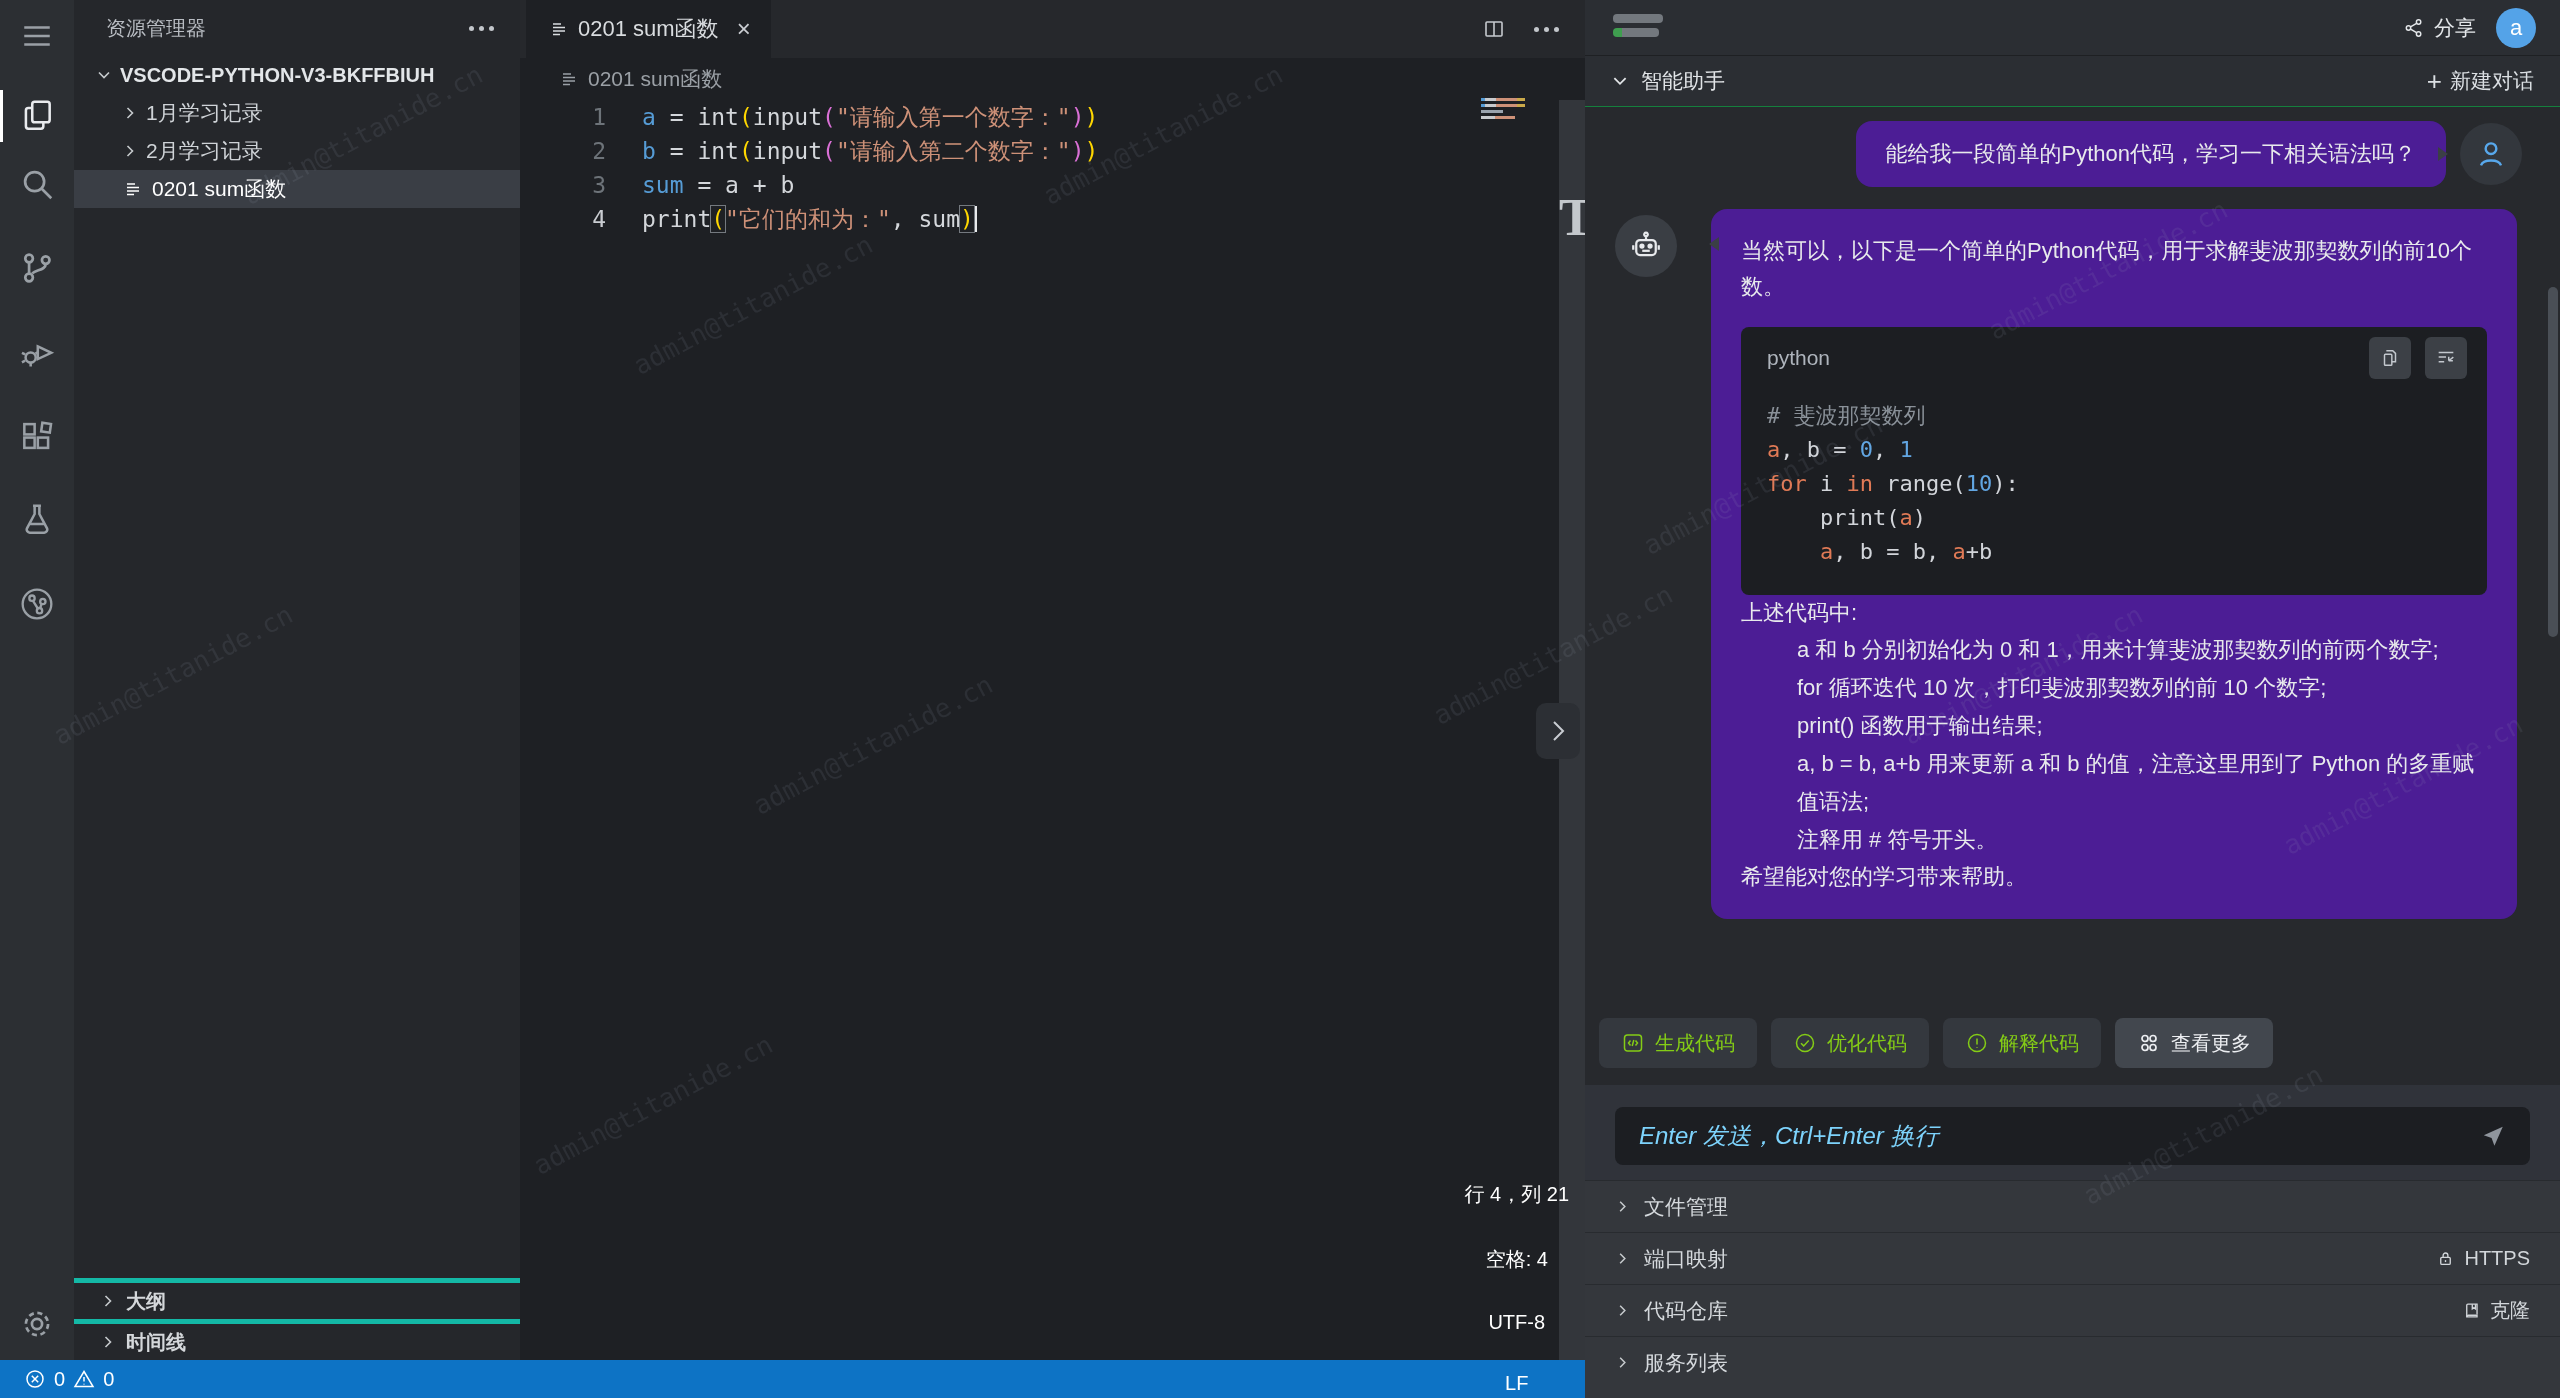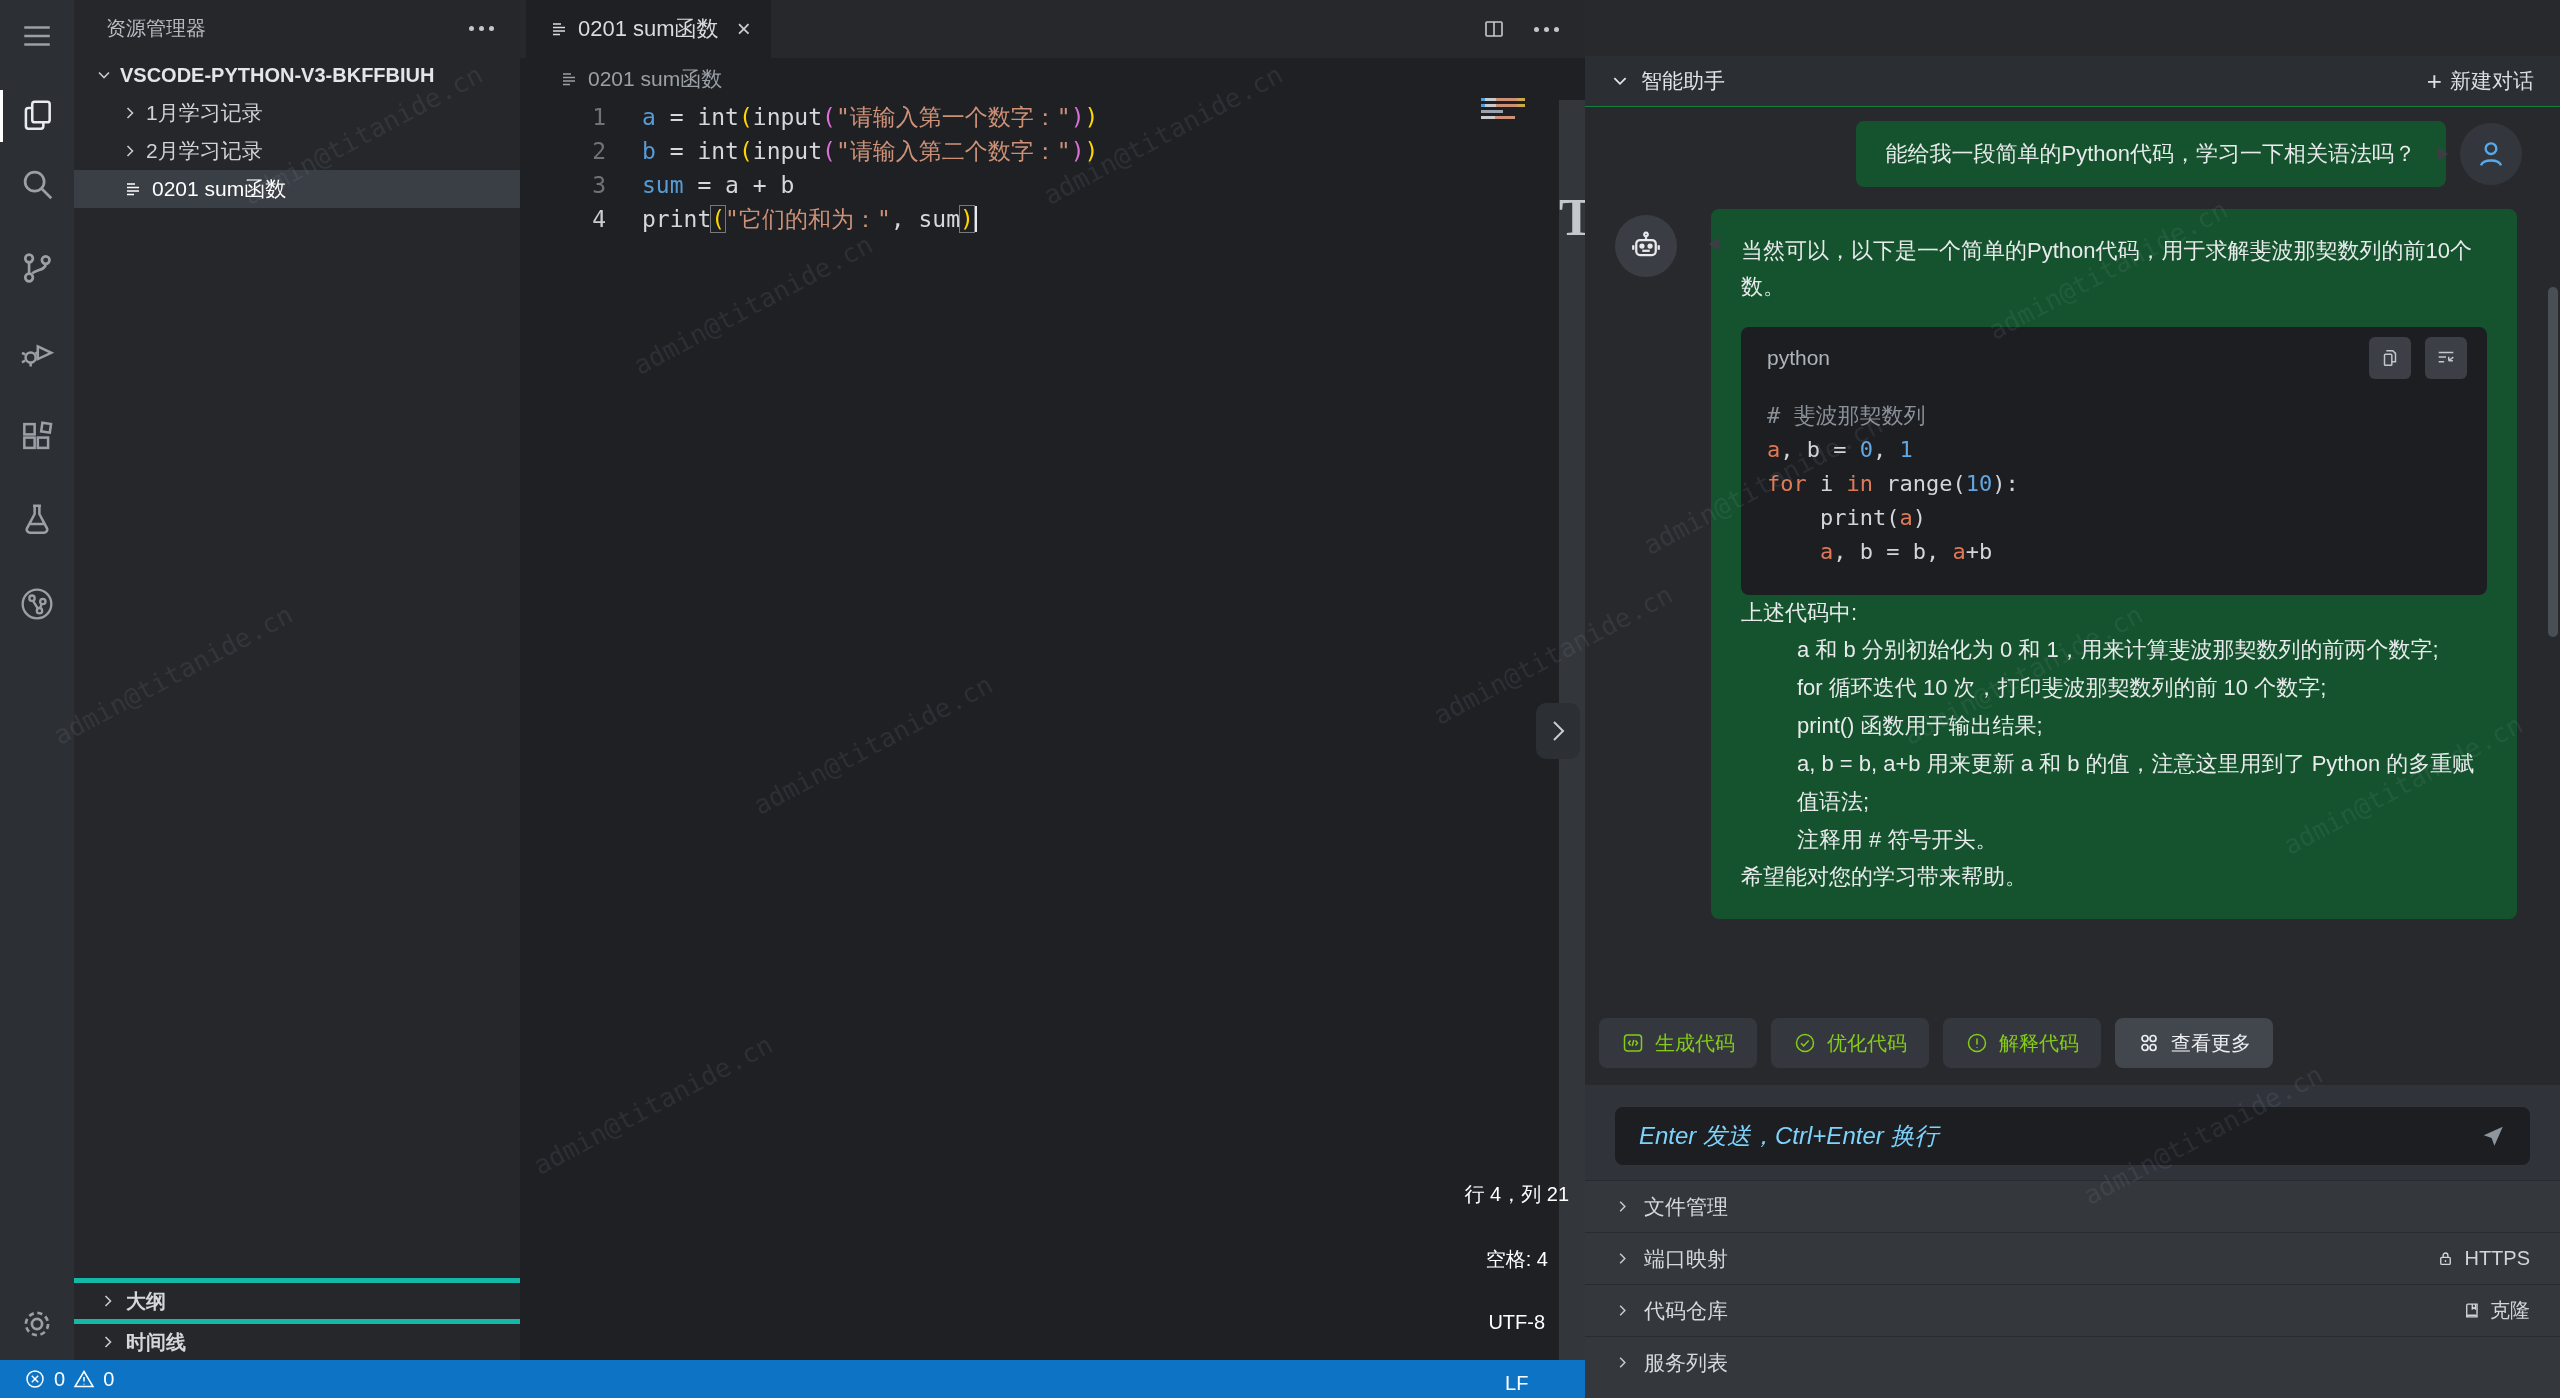--- a/index.html
+++ b/index.html
@@ -63,21 +63,21 @@
   .grip i.g2{width:46px;background:linear-gradient(90deg,#3f9e4f 0 9px,#73787e 9px);}
   .rp-top-right{position:absolute;right:24px;top:0;height:55px;display:flex;align-items:center;gap:20px;}
   .share{display:flex;align-items:center;gap:9px;color:#e4e7ea;font-size:21px;cursor:pointer;}
   .avatar{width:40px;height:40px;border-radius:50%;background:#54a3e8;color:#fff;font-size:22px;display:flex;align-items:center;justify-content:center;cursor:pointer;}
   .rp-header{position:absolute;left:0;top:56px;right:0;height:50px;background:#2b2e33;border-bottom:1px solid #15803d;display:flex;align-items:center;justify-content:space-between;padding:0 26px;}
   .rp-header .left{display:flex;align-items:center;gap:12px;color:#e2e5e8;font-size:21px;font-weight:bold;cursor:pointer;}
   .rp-header .right{display:flex;align-items:center;gap:8px;color:#dbdfe3;font-size:21px;cursor:pointer;}
   .rp-header .plus{font-size:26px;font-weight:300;line-height:20px;}
   .chat{position:absolute;left:0;top:107px;right:0;height:978px;overflow:hidden;}
   .msg-user{display:flex;justify-content:flex-end;align-items:center;gap:14px;margin:14px 38px 0 0;}
-  .bubble{background:#14532d;border-radius:8px;position:relative;color:#e8eaec;}
+  .bubble{background:#4c1d95;border-radius:16px;position:relative;color:#e8eaec;}
   .bubble.user{height:66px;line-height:66px;padding:0 30px;font-size:22px;}
   .bubble.user::after{content:"";position:absolute;right:-9px;top:26px;border:7px solid transparent;border-left:10px solid #3b3f45;}
   .uavatar{width:62px;height:62px;border-radius:50%;background:#33373d;display:flex;align-items:center;justify-content:center;flex:0 0 auto;}
   .msg-ai{position:relative;margin-top:22px;}
   .ravatar{position:absolute;left:30px;top:6px;width:62px;height:62px;border-radius:50%;background:#3a3e44;display:flex;align-items:center;justify-content:center;}
   .bubble.ai{margin-left:126px;width:806px;padding:24px 30px;font-size:22px;line-height:36px;box-sizing:border-box;}
   .bubble.ai::before{content:"";position:absolute;left:-9px;top:28px;border:7px solid transparent;border-right:10px solid #3b3f45;}
   .codeblock{margin-top:22px;background:#1c1e22;border-radius:8px;overflow:hidden;}
   .cb-head{display:flex;align-items:center;justify-content:space-between;height:62px;padding:0 20px 0 26px;}
   .cb-lang{color:#aeb4bc;font-size:21px;}
@@ -318,20 +318,38 @@
       <span class="sb-it">
           <svg width="22" height="22" viewBox="0 0 24 24" fill="none" stroke="#fff" stroke-width="1.6">
             <path d="M12 4a5 5 0 0 1 5 5v4.2L18.8 16H5.2L7 13.2V9a5 5 0 0 1 5-5z"></path>
             <path d="M10.3 18.5a1.8 1.8 0 0 0 3.4 0"></path>
           </svg>
         </span>
     </div>
   </div>
 
   <aside class="rightpanel">
+    <div class="rp-top">
+      <div class="grip">
+          <i></i>
+          <i class="g2"></i>
+        </div>
+      <div class="rp-top-right">
+        <span class="share">
+          <svg width="22" height="22" viewBox="0 0 24 24" fill="none" stroke="currentColor" stroke-width="1.6">
+              <circle cx="6" cy="12" r="2.4"></circle>
+              <circle cx="17" cy="5.5" r="2.4"></circle>
+              <circle cx="17" cy="18.5" r="2.4"></circle>
+              <path d="M8.2 10.9l6.6-4M8.2 13.1l6.6 4"></path>
+            </svg>
+          <em style="font-style:normal">分享</em>
+        </span>
+        <span class="avatar">a</span>
+      </div>
+    </div>
     <div class="rp-header">
       <span class="left">
         <svg width="18" height="18" viewBox="0 0 16 16" fill="none" stroke="currentColor" stroke-width="1.6">
             <path d="M3 5.5l5 5 5-5"></path>
           </svg>
         <b style="font-weight:normal">智能助手</b>
       </span>
       <span class="right">
         <span class="plus">+</span>
         <span>新建对话</span>

